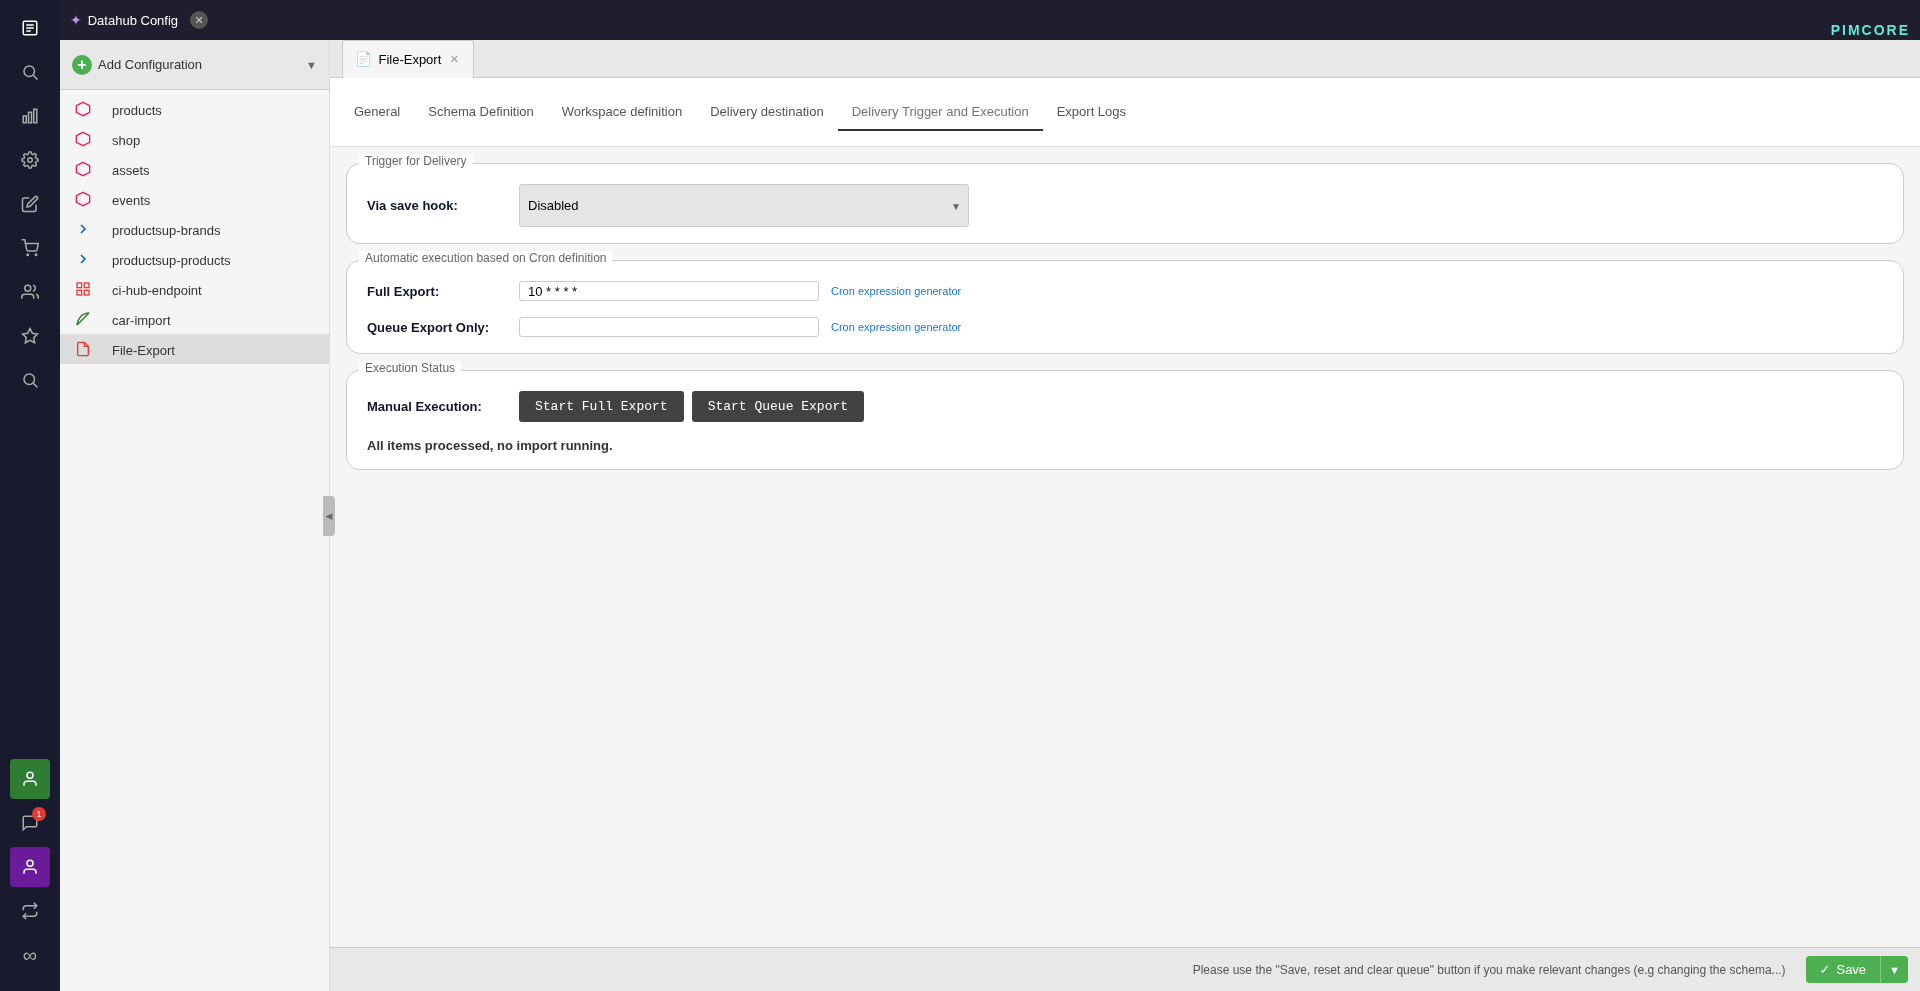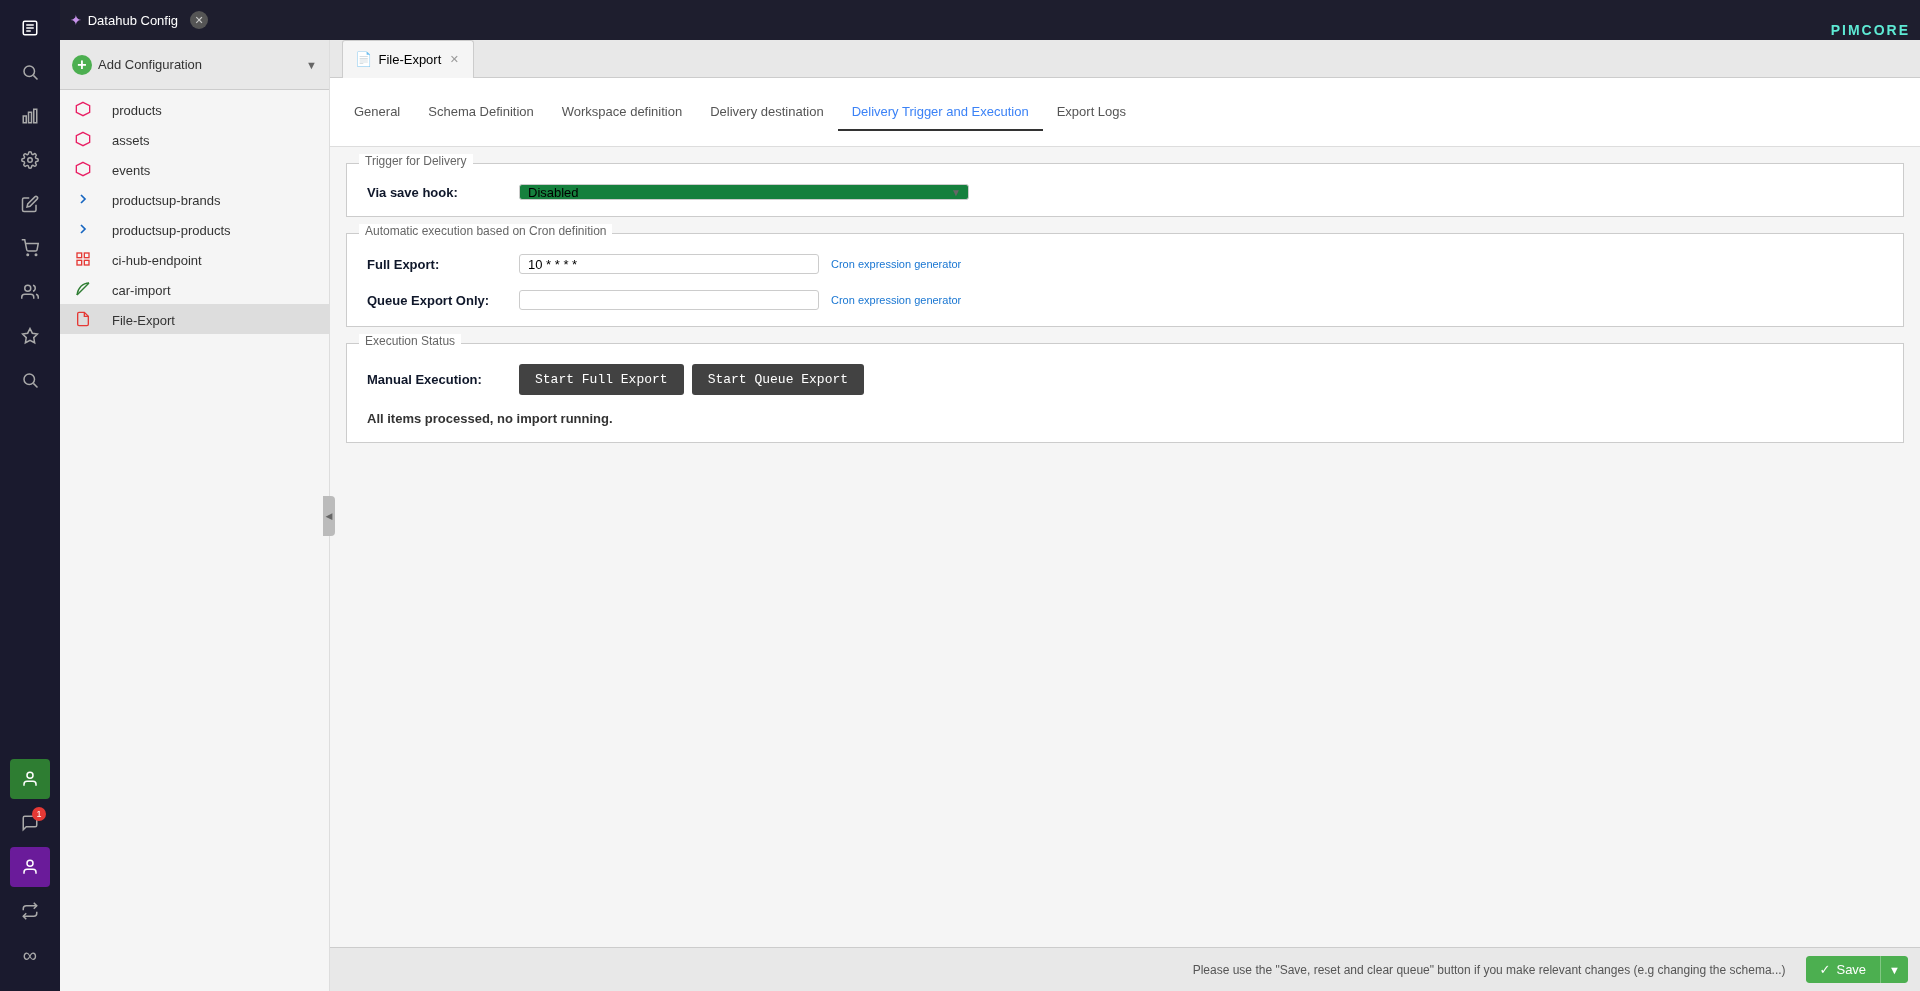--- a/index.html
+++ b/index.html
@@ -225,38 +225,38 @@
     .nav-tab {
       padding: 10px 14px;
       font-size: 13px;
       cursor: pointer;
       color: #555;
       border-bottom: 2px solid transparent;
       margin-bottom: -1px;
       white-space: nowrap;
     }
     .nav-tab.active {
-      color: #3b82f6;
+      color: #737373;
       border-bottom: 2px solid #333;
       font-weight: 500;
     }
 
     
     .panel-content {
       flex: 1;
       overflow-y: auto;
       padding: 16px;
       display: flex;
       flex-direction: column;
       gap: 16px;
     }
 
     .section-box {
       border: 1px solid #ccc;
-      border-radius: 0;
+      border-radius: 14px;
       background: white;
       position: relative;
     }
     .section-title {
       position: absolute;
       top: -10px;
       left: 12px;
       background: white;
       padding: 0 6px;
       font-size: 12px;
@@ -290,26 +290,26 @@
       font-size: 13px;
       background: white;
     }
     .form-select-wrapper {
       flex: 1;
       max-width: 450px;
       position: relative;
     }
     .form-select {
       width: 100%;
-      height: 16px;
+      height: 43px;
       border: 1px solid #ccc;
       border-radius: 3px;
       padding: 0 28px 0 8px;
       font-size: 13px;
-      background: #15803d;
+      background: #e5e5e5;
       appearance: none;
       cursor: pointer;
     }
     .select-arrow {
       position: absolute;
       right: 8px;
       top: 50%;
       transform: translateY(-50%);
       color: #666;
       font-size: 10px;
@@ -530,20 +530,28 @@
 
         <div class="sidebar-item">
           <div class="sidebar-item-icon">
             <svg width="16" height="16" viewBox="0 0 24 24" fill="none" stroke="#e91e63" stroke-width="2">
                 <polygon points="12,2 22,7 22,17 12,22 2,17 2,7"></polygon>
               </svg>
           </div>
           <span>products</span>
         </div>
 
+        <div class="sidebar-item">
+          <div class="sidebar-item-icon">
+            <svg width="16" height="16" viewBox="0 0 24 24" fill="none" stroke="#e91e63" stroke-width="2">
+                <polygon points="12,2 22,7 22,17 12,22 2,17 2,7"></polygon>
+              </svg>
+          </div>
+          <span>shop</span>
+        </div>
 
         <div class="sidebar-item">
           <div class="sidebar-item-icon">
             <svg width="16" height="16" viewBox="0 0 24 24" fill="none" stroke="#e91e63" stroke-width="2">
                 <polygon points="12,2 22,7 22,17 12,22 2,17 2,7"></polygon>
               </svg>
           </div>
           <span>assets</span>
         </div>
 

